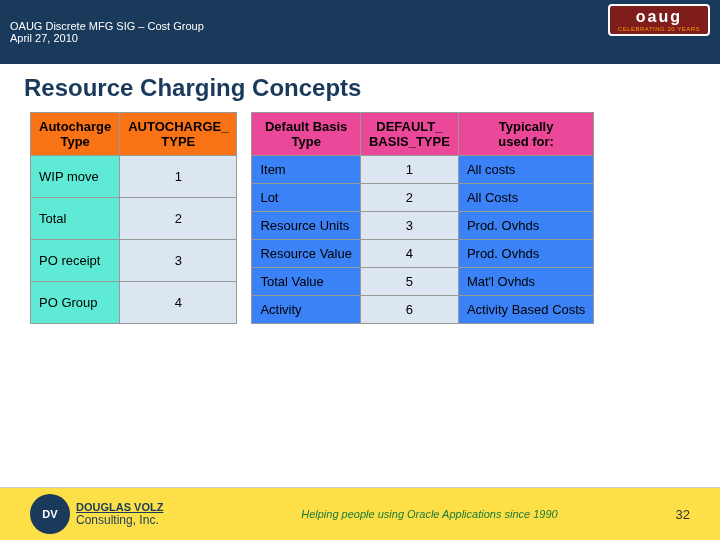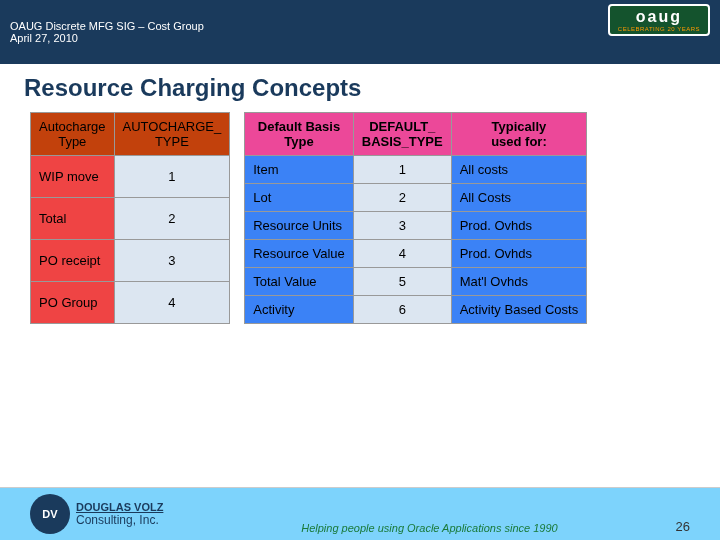--- a/index.html
+++ b/index.html
@@ -14,26 +14,26 @@
     table {
       border-collapse: collapse;
       font-size: 13px;
     }
     th, td {
       border: 1px solid #999;
       padding: 6px 8px;
       vertical-align: middle;
     }
     .left-table th {
-      background: #c2410c;
-      font-weight: normal;
+      background: #f97316;
+      font-weight: bold;
       text-align: center;
     }
     .left-table td {
-      background: #ef4444;
+      background: #5eead4;
     }
     .left-table td:nth-child(2) {
       text-align: center;
       background: #dce6f1;
     }
     .right-table th {
       background: #ec4899;
       font-weight: bold;
     }
     .right-table td {
@@ -50,21 +50,21 @@
     }
   </style>
 </head>
 <body>
 
 <div style="background:#1a3a5c; color:#fff; padding:20px 10px; font-size:11px; position:relative;">
   <span>OAUG Discrete MFG SIG – Cost Group</span><br>
   <span>April 27, 2010</span>
 
   
-  <div style="position:absolute; top:4px; right:10px; background:#14532d; border:2px solid #fff; border-radius:4px; padding:2px 8px; text-align:center;">
+  <div style="position:absolute; top:4px; right:10px; background:#7f1d1d; border:2px solid #fff; border-radius:4px; padding:2px 8px; text-align:center;">
     <span style="font-size:16px; font-weight:bold; color:#fff; letter-spacing:2px;">oaug</span>
     <span style="display:block; font-size:6px; color:#f90; letter-spacing:0.5px;">CELEBRATING 20 YEARS</span>
   </div>
 </div>
 
 <div style="margin:10px 30px 10px 24px;">
   <h1 style="font-size:24px; font-weight:bold; color:#1a3a5c;">Resource Charging Concepts</h1>
 </div>
 
 <div class="tables-wrapper">
@@ -133,27 +133,27 @@
         <tr>
           <td>Activity</td>
           <td>6</td>
           <td>Activity Based Costs</td>
         </tr>
       </tbody>
   </table>
 
 </div>
 
-<div style="position:absolute; bottom:0; left:0; right:0; display:flex; align-items:flex-end; padding:6px 30px; border-top:1px solid #ccc; background:#7dd3fc;">
+<div style="position:absolute; bottom:0; left:0; right:0; display:flex; align-items:center; padding:6px 30px; border-top:1px solid #ccc; background:#fde047;">
 
   <div style="display:flex; align-items:center; gap:6px; margin-right:20px;">
     <div style="width:40px; height:40px; border-radius:50%; background:#1a3a5c; display:flex; align-items:center; justify-content:center;">
       <span style="color:#fff; font-weight:bold; font-size:11px;">DV</span>
     </div>
     <div>
       <div style="font-weight:bold; color:#1a3a5c; font-size:11px;text-decoration:underline;">DOUGLAS VOLZ</div>
       <div style="color:#1a3a5c; font-size:12px;">Consulting, Inc.</div>
     </div>
   </div>
 
   <div style="flex:1; text-align:center; color:#1a7a3a; font-style:italic; font-size:11px;">Helping people using Oracle Applications since 1990</div>
-  <div style="font-size:13px; color:#333;">26</div>
+  <div style="font-size:13px; color:#333;">32</div>
 </div>
 
 </body></html>

